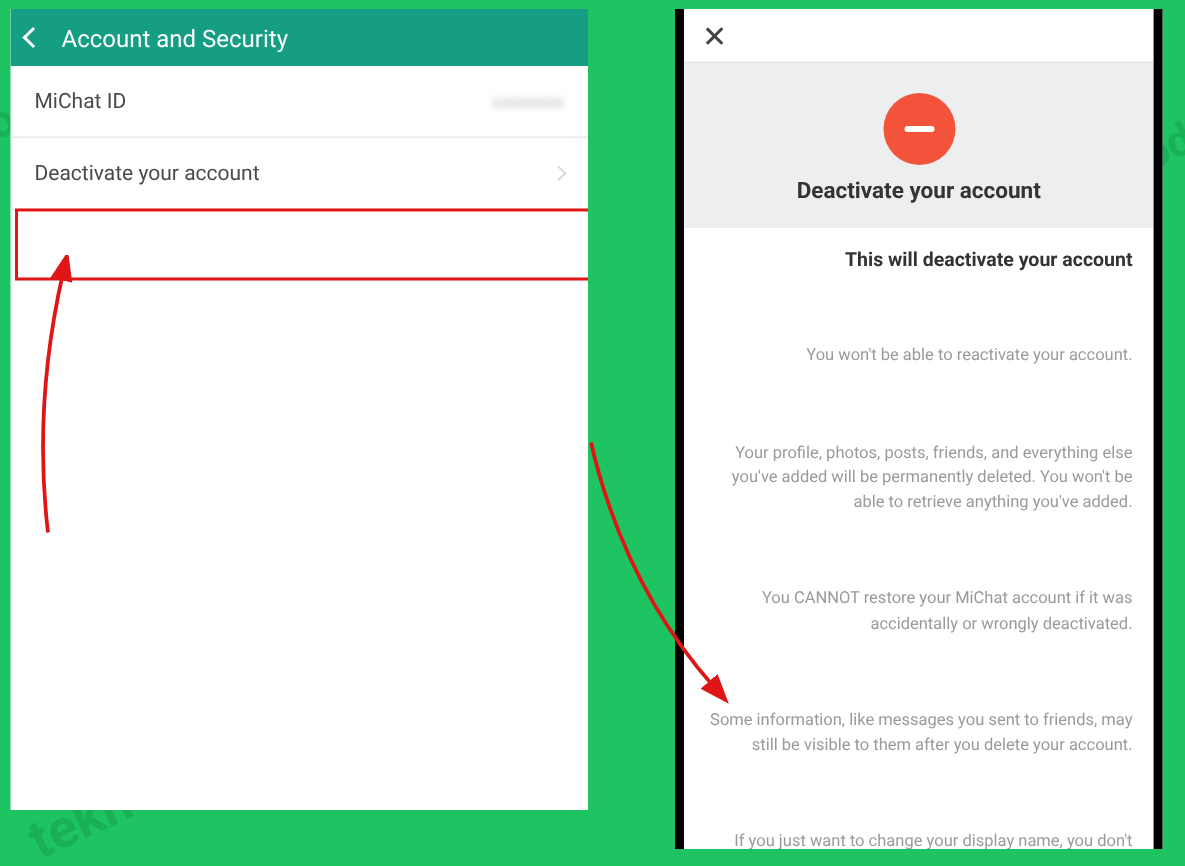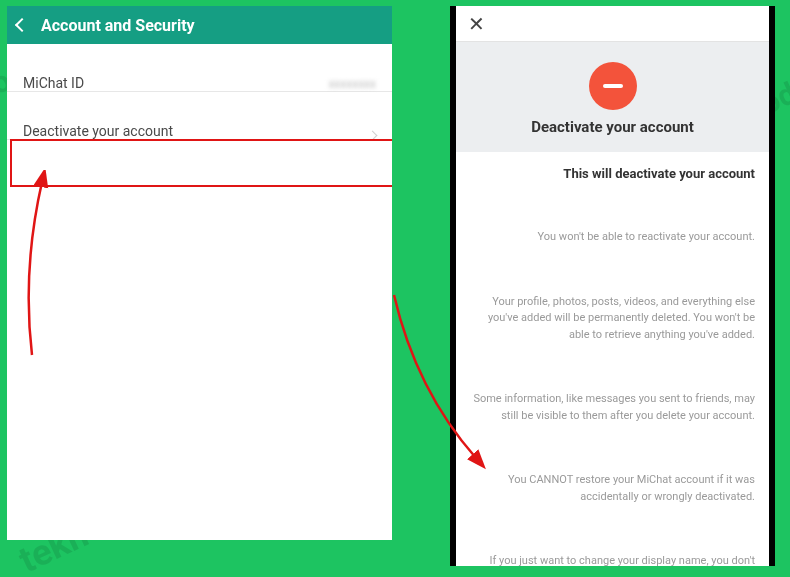--- a/index.html
+++ b/index.html
@@ -64,25 +64,25 @@
     .back-chevron {
       width: 10px;
       height: 10px;
       border-left: 2px solid #fff;
       border-bottom: 2px solid #fff;
       transform: rotate(45deg);
       margin-right: 14px;
     }
     .header-title {
       font-size: 16px;
-      font-weight: 700;
+      font-weight: 400;
     }
     .row {
       display: flex;
-      align-items: flex-end;
+      align-items: center;
       justify-content: space-between;
       padding: 0 16px;
       height: 48px;
       border-bottom: 1px solid #e7e7e7;
       font-size: 14px;
       color: #4a4a4a;
     }
     .row .value {
       color: #bdbdbd;
       font-size: 12px;
@@ -221,23 +221,23 @@
   </div>
   <div class="panel-gray">
     <div class="circle-warn">
       <div class="bar"></div>
     </div>
     <div class="deact-title">Deactivate your account</div>
   </div>
   <div class="panel-white">
     <div class="sect-title">This will deactivate your account</div>
     <div class="body-text">You won't be able to reactivate your account.</div>
-    <div class="body-text">Your profile, photos, posts, videos, and everything else you've added will be permanently deleted. You won't be able to retrieve anything you've added.</div>
+    <div class="body-text">Your profile, photos, posts, friends, and everything else you've added will be permanently deleted. You won't be able to retrieve anything you've added.</div>
+    <div class="body-text">You CANNOT restore your MiChat account if it was accidentally or wrongly deactivated.</div>
     <div class="body-text">Some information, like messages you sent to friends, may still be visible to them after you delete your account.</div>
-    <div class="body-text">You CANNOT restore your MiChat account if it was accidentally or wrongly deactivated.</div>
     <div class="body-text">If you just want to change your display name, you don't need to deactivate your account - edit it in your settings.</div>
   </div>
   <div class="btn-wrap">
     <div class="deact-btn">Deactivate your account</div>
   </div>
 </div>
 
 <svg class="arrow" style="left:10px; top:170px;" width="60" height="200">
   <defs>
     <marker id="ah1" markerWidth="10" markerHeight="10" refX="2" refY="3" orient="auto">

